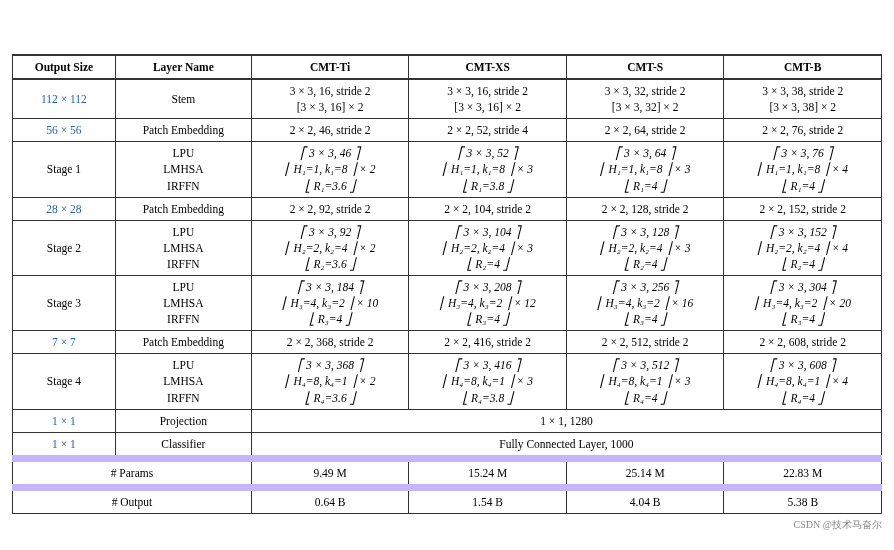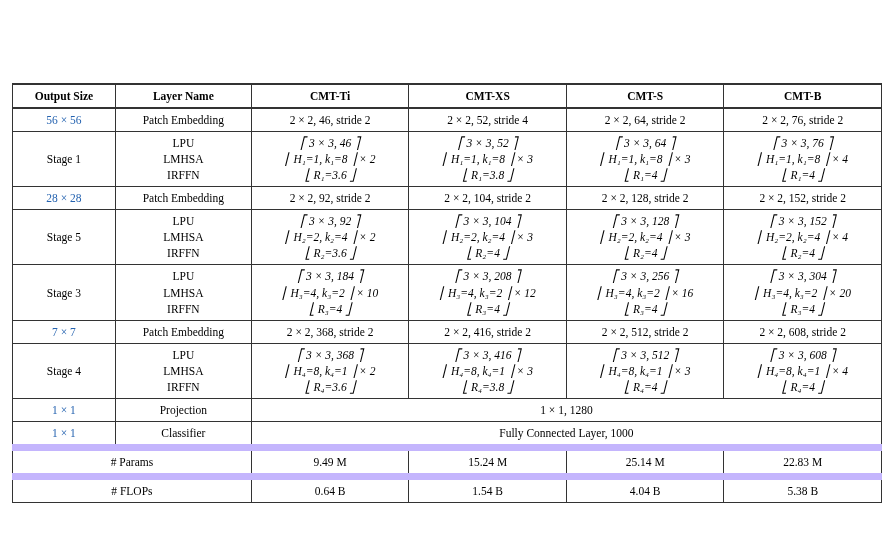--- a/index.html
+++ b/index.html
@@ -59,20 +59,28 @@
         <th>Output Size</th>
         <th>Layer Name</th>
         <th>CMT-Ti</th>
         <th>CMT-XS</th>
         <th>CMT-S</th>
         <th>CMT-B</th>
       </tr>
     </thead>
     <tbody>
 
+      <tr>
+        <td class="blue-text">112 × 112</td>
+        <td>Stem</td>
+        <td>3 × 3, 16, stride 2<br>[3 × 3, 16] × 2</td>
+        <td>3 × 3, 16, stride 2<br>[3 × 3, 16] × 2</td>
+        <td>3 × 3, 32, stride 2<br>[3 × 3, 32] × 2</td>
+        <td>3 × 3, 38, stride 2<br>[3 × 3, 38] × 2</td>
+      </tr>
 
       <tr>
         <td class="blue-text">56 × 56</td>
         <td>Patch Embedding</td>
         <td>2 × 2, 46, stride 2</td>
         <td>2 × 2, 52, stride 4</td>
         <td>2 × 2, 64, stride 2</td>
         <td>2 × 2, 76, stride 2</td>
       </tr>
 
@@ -112,21 +120,21 @@
       <tr>
         <td class="blue-text">28 × 28</td>
         <td>Patch Embedding</td>
         <td>2 × 2, 92, stride 2</td>
         <td>2 × 2, 104, stride 2</td>
         <td>2 × 2, 128, stride 2</td>
         <td>2 × 2, 152, stride 2</td>
       </tr>
 
       <tr>
-        <td>Stage 5</td>
+        <td>Stage 2</td>
         <td>LPU<br>LMHSA<br>IRFFN</td>
         <td>
           <span style="font-style:italic">
             ⎡ 3 × 3, 92 ⎤<br>
             ⎢ H₂=2, k₂=4 ⎥ × 2<br>
             ⎣ R₂=3.6 ⎦
           </span>
         </td>
         <td>
           <span style="font-style:italic">
@@ -241,21 +249,22 @@
 
       <tr class="params-row" style="border-top: 2px solid #333;">
         <td colspan="2"># Params</td>
         <td>9.49 M</td>
         <td>15.24 M</td>
         <td>25.14 M</td>
         <td>22.83 M</td>
       </tr>
 
       <tr class="flops-row">
-        <td colspan="2"># FLOPs</td>
+        <td colspan="2"># Output</td>
         <td>0.64 B</td>
         <td>1.54 B</td>
         <td>4.04 B</td>
         <td>5.38 B</td>
       </tr>
     </tbody>
   </table>
+  <div class="footer-note">CSDN @技术马奋尔</div>
 </div>
 
 </body></html>

